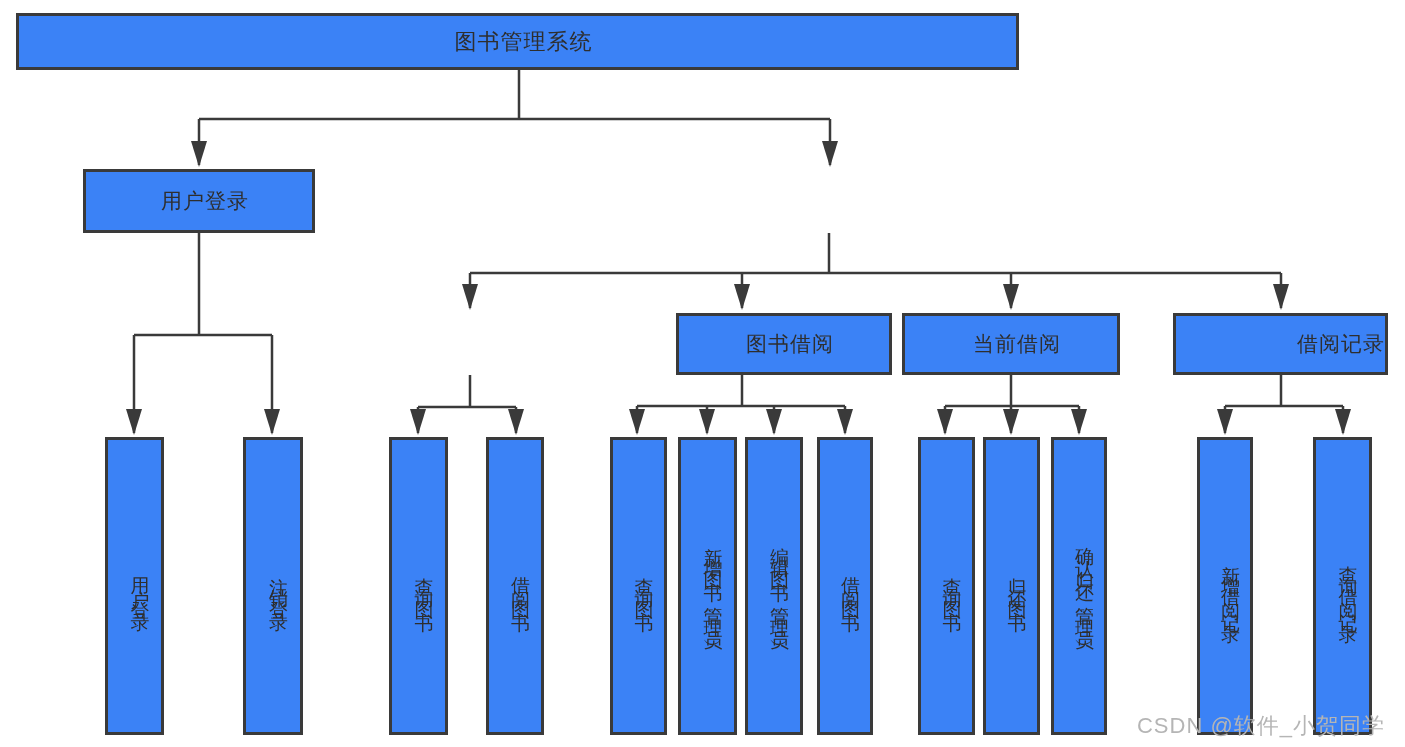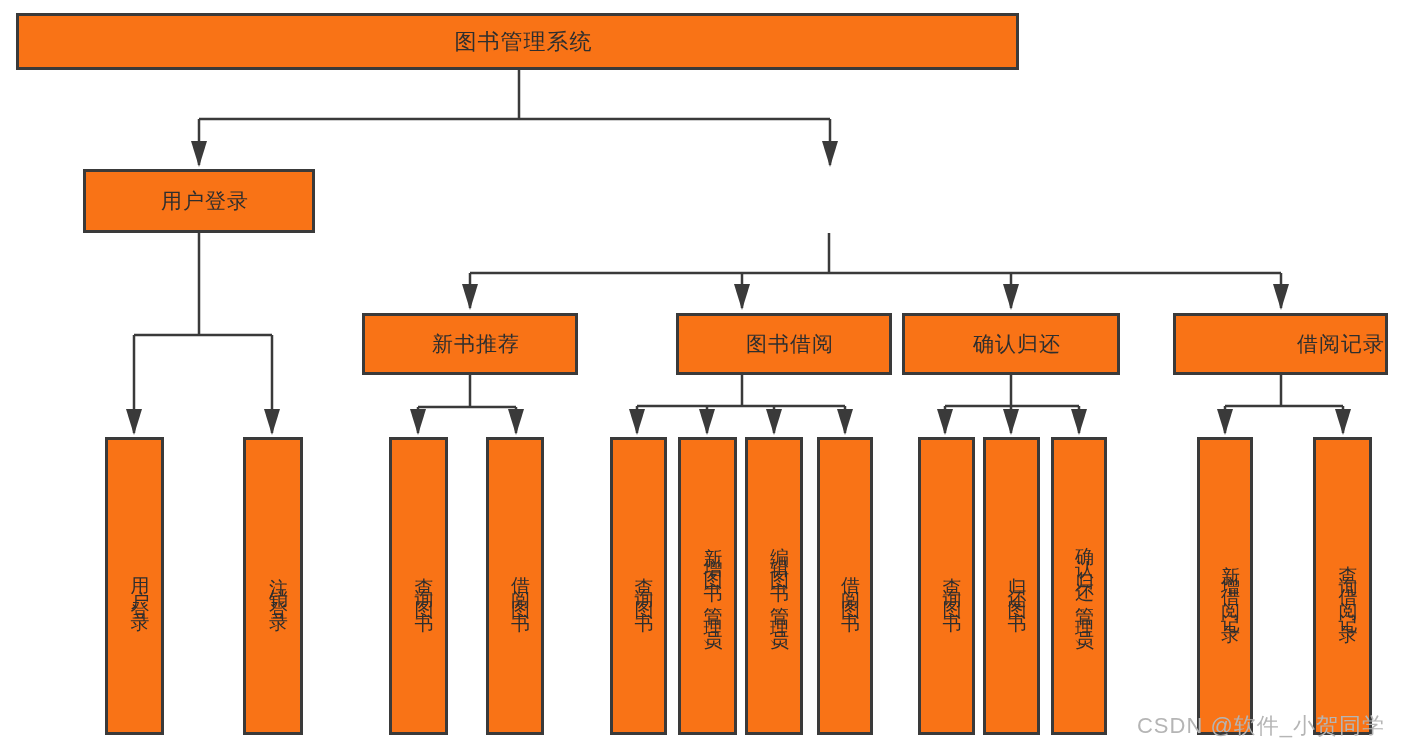--- a/index.html
+++ b/index.html
@@ -14,21 +14,21 @@
     position:relative;
     width:1405px;height:747px;
     background:var(--bg);
     overflow:hidden;
   }
   .canvas svg.wires{position:absolute;left:0;top:0;z-index:1;}
   .node{
     position:absolute;
     box-sizing:border-box;
     border:3px solid var(--line);
-    background:#f97316;
+    background:#3b82f6;
     display:flex;align-items:center;justify-content:center;
     color:var(--text);
     z-index:2;
     padding-left:12px;
   }
   .hbox{font-size:21px;letter-spacing:1px;}
   .root{font-size:22px;}
   .vbox span{
     writing-mode:vertical-rl;
     font-size:19px;
@@ -94,28 +94,25 @@
   </svg>
 
   <div class="node hbox root" style="left:16px;top:13px;width:1003px;height:57px;">
     <span>图书管理系统</span>
   </div>
 
   <div class="node hbox" style="left:83px;top:169px;width:232px;height:64px;">
     <span>用户登录</span>
   </div>
 
-  <div class="node hbox" style="left:362px;top:313px;width:216px;height:62px;">
-    <span>新书推荐</span>
-  </div>
   <div class="node hbox" style="left:632px;top:313px;width:216px;height:62px;margin-left:44px;">
     <span>图书借阅</span>
   </div>
   <div class="node hbox" style="left:902px;top:313px;width:218px;height:62px;">
-    <span>确认归还</span>
+    <span>当前借阅</span>
   </div>
   <div class="node hbox" style="left:1173px;top:313px;width:215px;height:62px;justify-content:flex-end;">
     <span>借阅记录</span>
   </div>
 
   <div class="node vbox" style="left:105px;top:437px;width:59px;height:298px;">
     <span>用户登录</span>
   </div>
   <div class="node vbox" style="left:243px;top:437px;width:60px;height:298px;">
     <span>注销登录</span>

